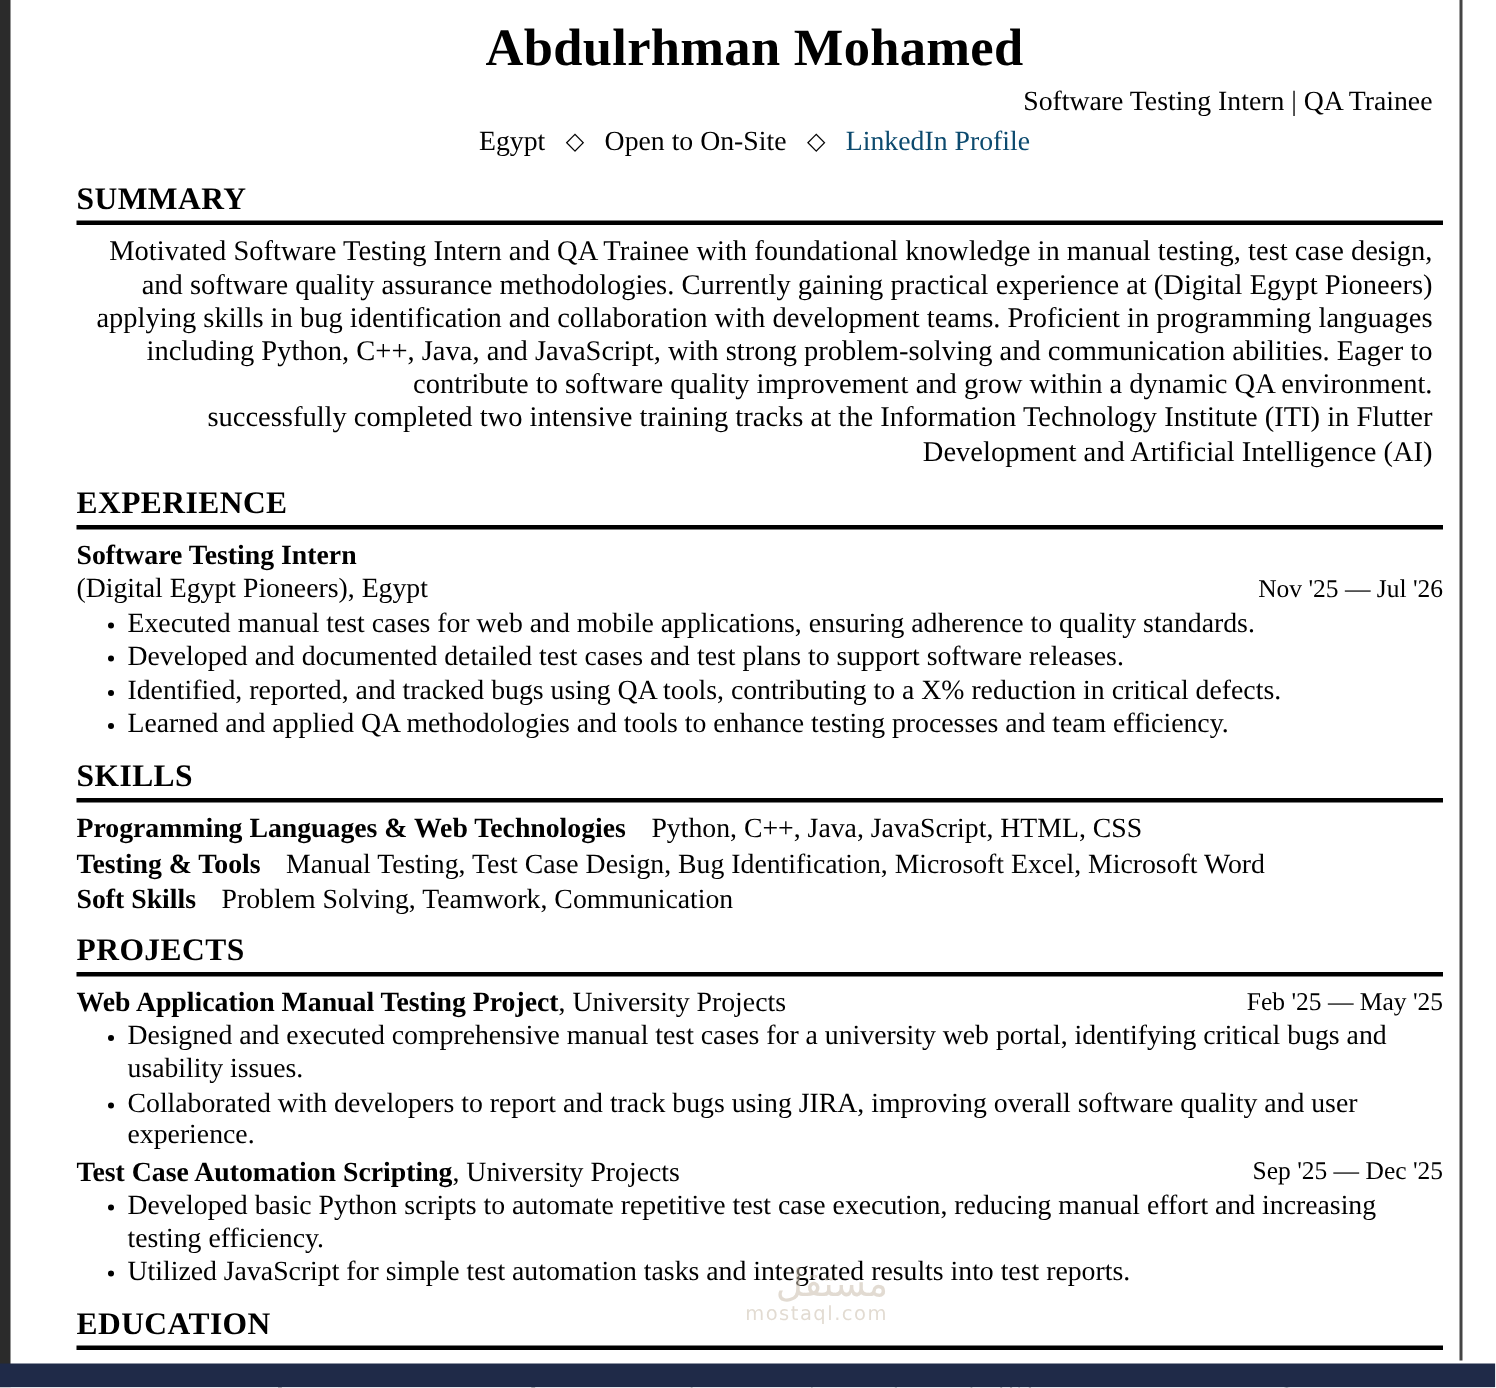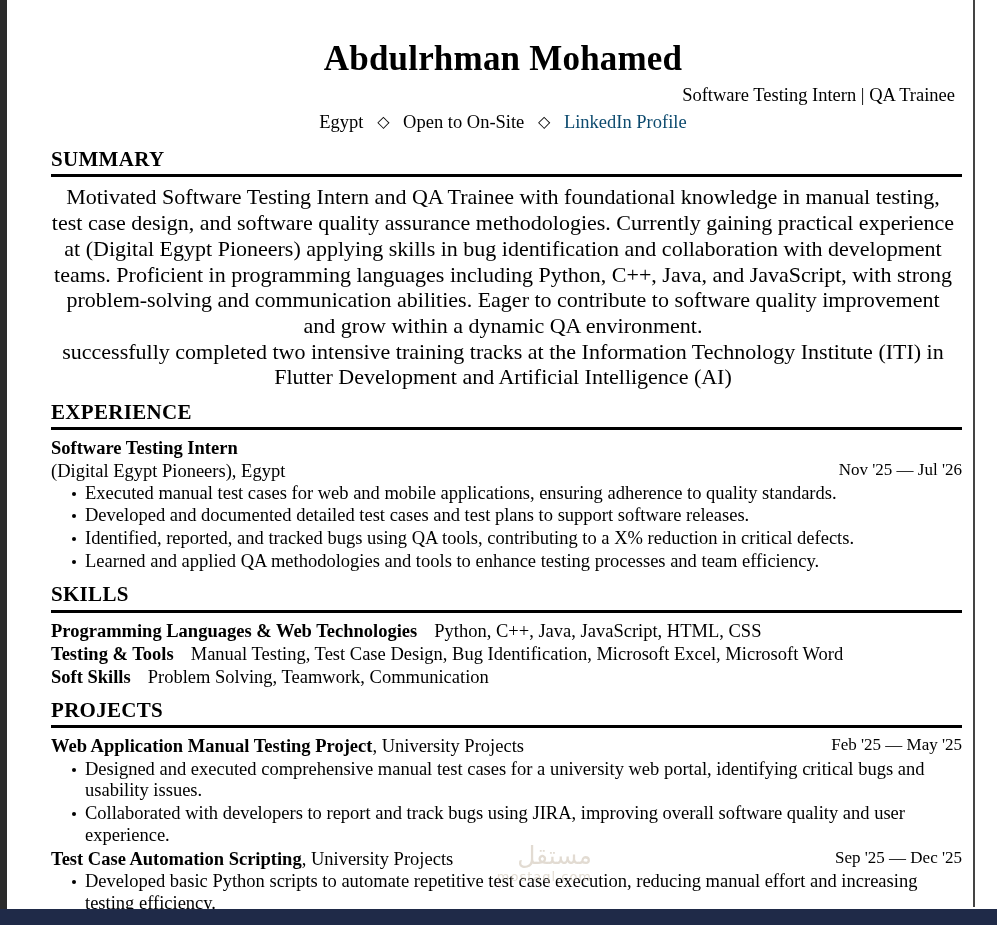--- a/index.html
+++ b/index.html
@@ -61,21 +61,20 @@
   }
 
   
   .name {
     text-align: center;
     font-size: 35px;
     font-weight: bold;
     letter-spacing: 0.2px;
     line-height: 1.16;
     margin-bottom: 2px;
-    margin-top: 27px;
   }
   .tagline {
     text-align: right;
     font-size: 18.5px;
     line-height: 1.5;
   }
   .contact {
     text-align: center;
     font-size: 18.5px;
     line-height: 1.5;
@@ -100,23 +99,23 @@
   }
   .rule {
     height: 3px;
     background: #000000;
     width: 911px;
     margin-bottom: 7px;
   }
 
   
   .para {
-    font-size: 22px;
+    font-size: 19px;
     line-height: 1.17;
-    text-align: center;
+    text-align: right;
   }
 
   
   .entry { margin-top: 2px; }
   .entry-head {
     display: flex;
     align-items: flex-start;
     justify-content: space-between;
     width: 911px;
   }

